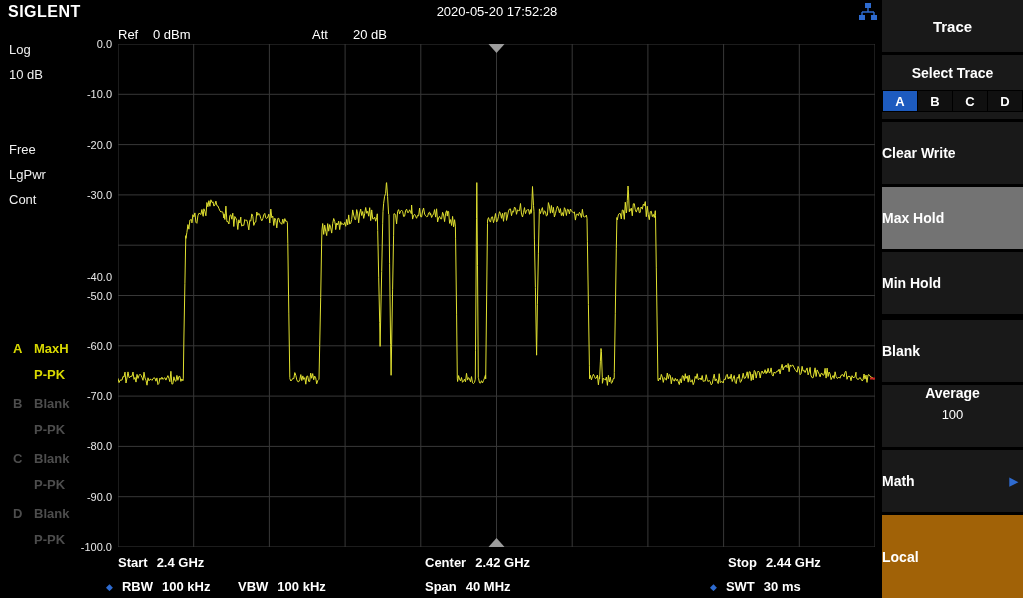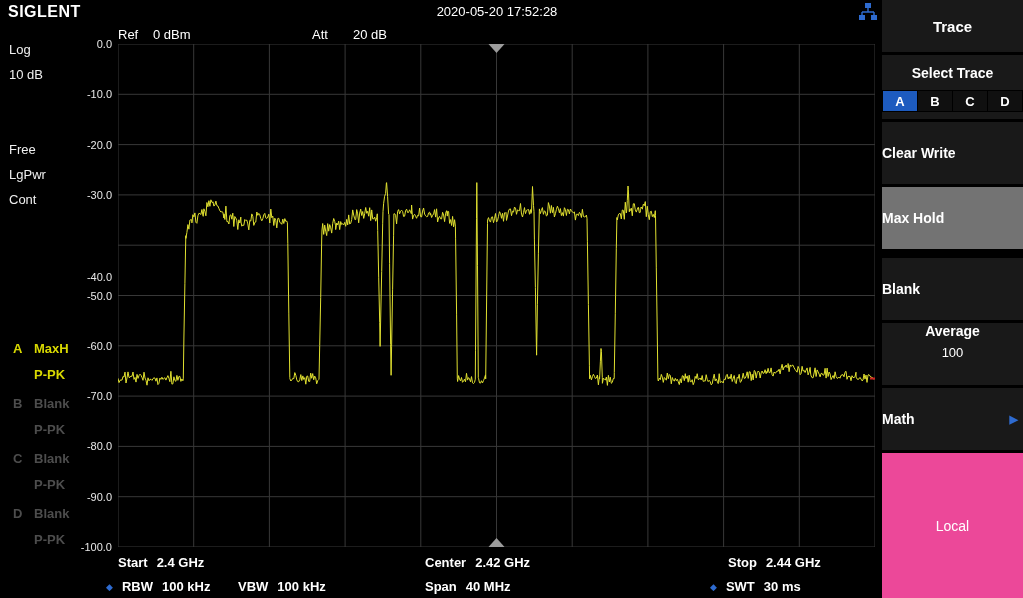--- a/index.html
+++ b/index.html
@@ -38,21 +38,21 @@
   .mbtn.two{flex-direction:column;gap:6px}
   .mbtn .val{font-size:13px;font-weight:normal}
   .arrow{position:absolute;right:5px;top:50%;transform:translateY(-50%);color:#2e6bd0;font-size:11px}
   .mselect{height:64px;background:#191919}
   .st-label{text-align:center;font-size:14px;font-weight:bold;padding-top:10px}
   .st-row{display:flex;margin-top:9px;height:22px}
   .st-cell{flex:1;display:flex;align-items:center;justify-content:center;font-size:13px;font-weight:bold;
            background:#101010;border:1px solid #000;border-left:none;cursor:pointer}
   .st-cell:first-child{border-left:1px solid #000}
   .st-cell.sel{background:#1d5bbf}
-  .mlocal{flex:1;background:#ec4899;display:flex;align-items:center;justify-content:center;font-size:14px;font-weight:normal;cursor:pointer}
+  .mlocal{flex:1;background:#a16207;display:flex;align-items:center;justify-content:flex-start;font-size:14px;font-weight:bold;cursor:pointer}
 </style>
 </head>
 <body>
 
 <div id="screen">
 
   <span class="logo">SIGLENT</span>
   <span class="datetime">2020-05-20 17:52:28</span>
   <svg class="lan" width="20" height="20" viewBox="0 0 20 20">
     <rect x="7" y="1" width="6" height="5" fill="#2e6bd0"></rect>
@@ -185,20 +185,23 @@
     </div>
     <div class="mgap"></div>
     <div class="mbtn">
       <span>Clear Write</span>
     </div>
     <div class="mgap"></div>
     <div class="mbtn blue">
       <span>Max Hold</span>
     </div>
     <div class="mgap"></div>
+    <div class="mbtn">
+      <span>Min Hold</span>
+    </div>
     <div class="mgap"></div>
     <div class="mgap"></div>
     <div class="mbtn">
       <span>Blank</span>
     </div>
     <div class="mgap"></div>
     <div class="mbtn two">
       <span>Average</span>
       <span class="val">100</span>
     </div>

